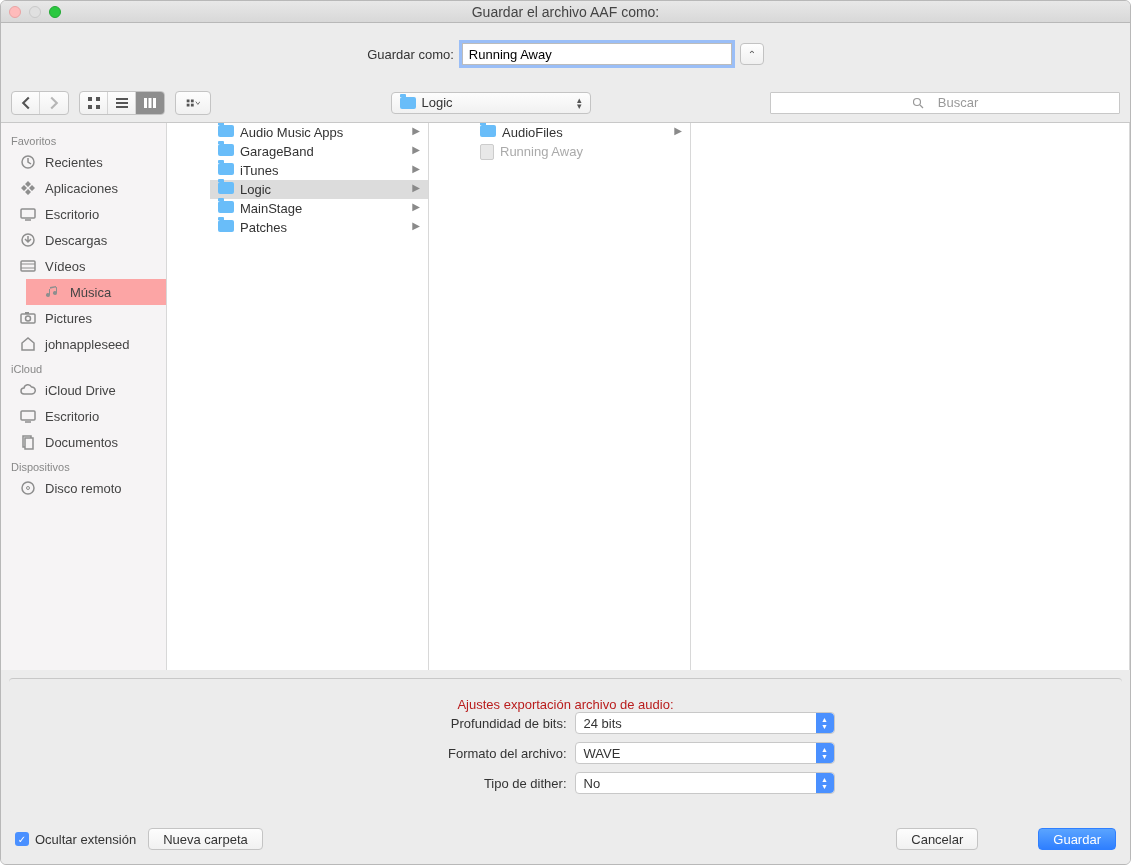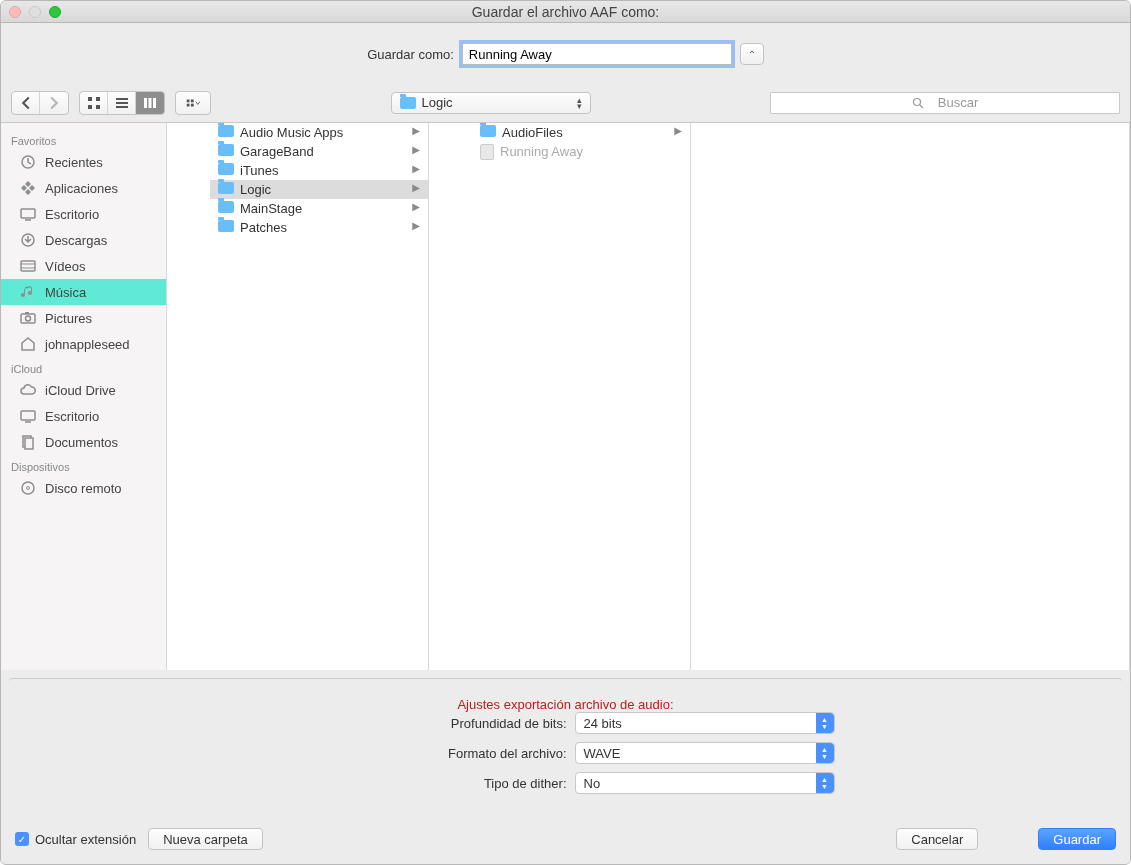--- a/index.html
+++ b/index.html
@@ -36,21 +36,21 @@
 .path-btn .fld { width: 16px; height: 12px; background: #69bdf9; border-radius: 2px; position: relative; }
 .path-btn .fld::before { content: ""; position: absolute; top: -3px; left: 0; width: 6px; height: 3px; background: #69bdf9; border-radius: 1px 1px 0 0; }
 .updown { font-size: 9px; color: #555; line-height: 6px; }
 .search { width: 350px; height: 22px; border: 1px solid #c8c8c8; border-radius: 1px; background: #fff; display: flex; align-items: center; justify-content: center; color: #999; gap: 14px; }
 
 
 .browser { flex: 1; display: flex; background: #fff; min-height: 0; gap: 43px; }
 .sidebar { width: 166px; background: #f6f4f5; border-right: 1px solid #d8d8d8; padding-top: 6px; overflow-y: auto; }
 .sb-header { font-size: 11px; color: #888; padding: 6px 10px 2px; }
 .sb-item { display: flex; align-items: center; gap: 8px; padding: 4px 10px 4px 18px; cursor: pointer; color: #444; }
-.sb-item.selected { background: #5eead4; }
+.sb-item.selected { background: #fca5a5; margin-left: 25px; }
 .sb-icon { width: 18px; height: 18px; display: flex; align-items: center; justify-content: center; color: #8e8e8e; }
 
 .col { width: 219px; border-right: 1px solid #d8d8d8; overflow-y: auto; }
 .row { display: flex; padding: 2px 8px; gap: 6px; cursor: pointer; }
 .row.selected { background: #dcdcdc; }
 .row.dimmed { color: #aaa; }
 .row .fld { width: 16px; height: 12px; background: #69bdf9; border-radius: 2px; position: relative; flex-shrink: 0; }
 .row .fld::before { content: ""; position: absolute; top: -3px; left: 0; width: 6px; height: 3px; background: #69bdf9; border-radius: 1px 1px 0 0; }
 .row .doc { width: 14px; height: 16px; background: #e8e8e8; border: 1px solid #ccc; border-radius: 2px; flex-shrink: 0; }
 .row .lbl { flex: 1; white-space: nowrap; overflow: hidden; text-overflow: ellipsis; }

